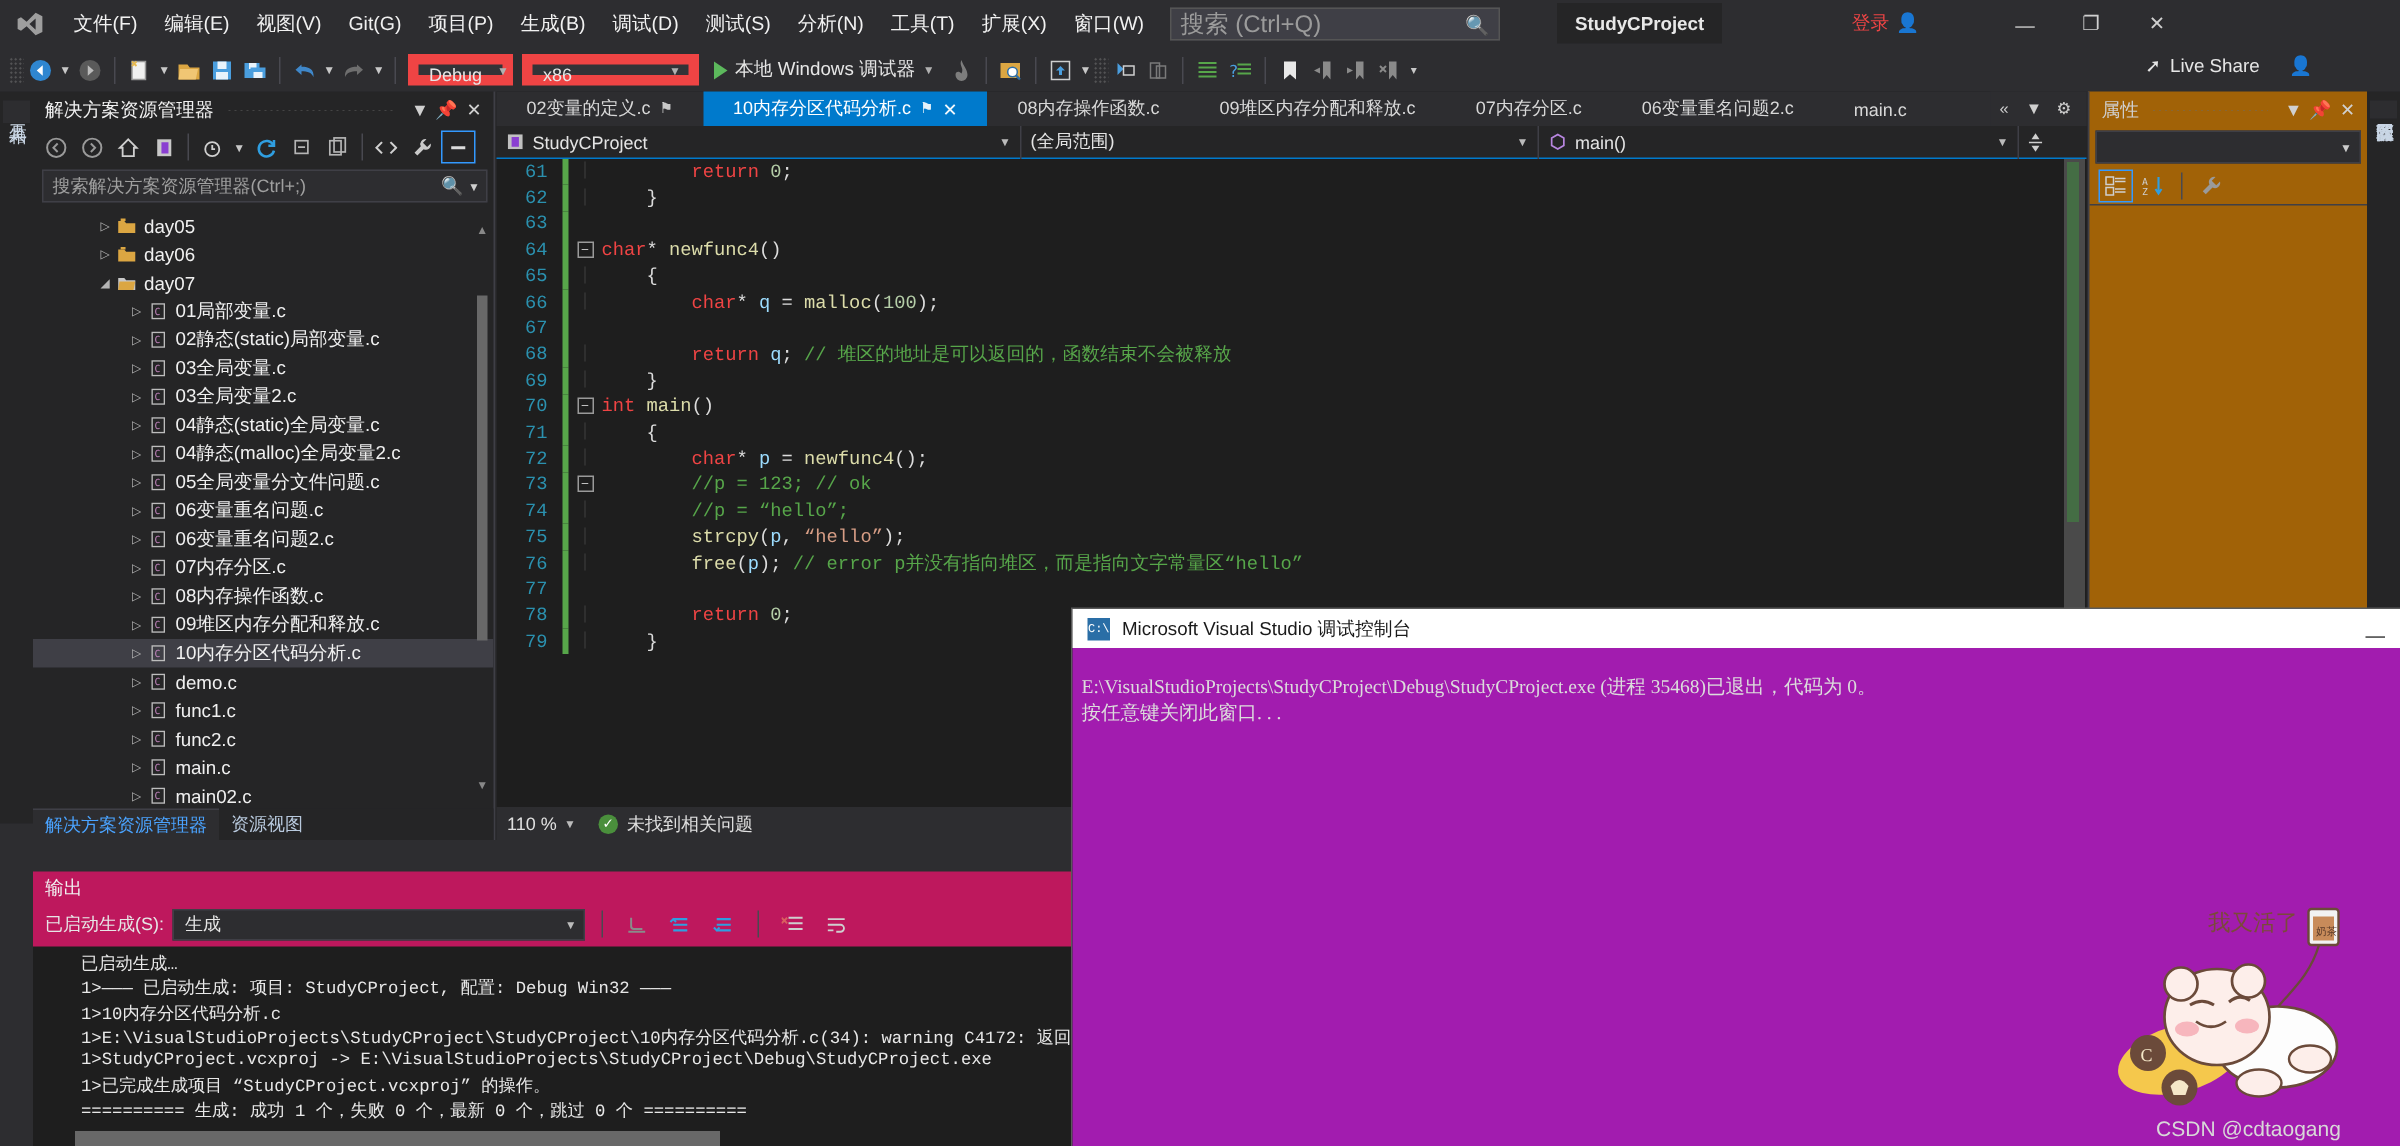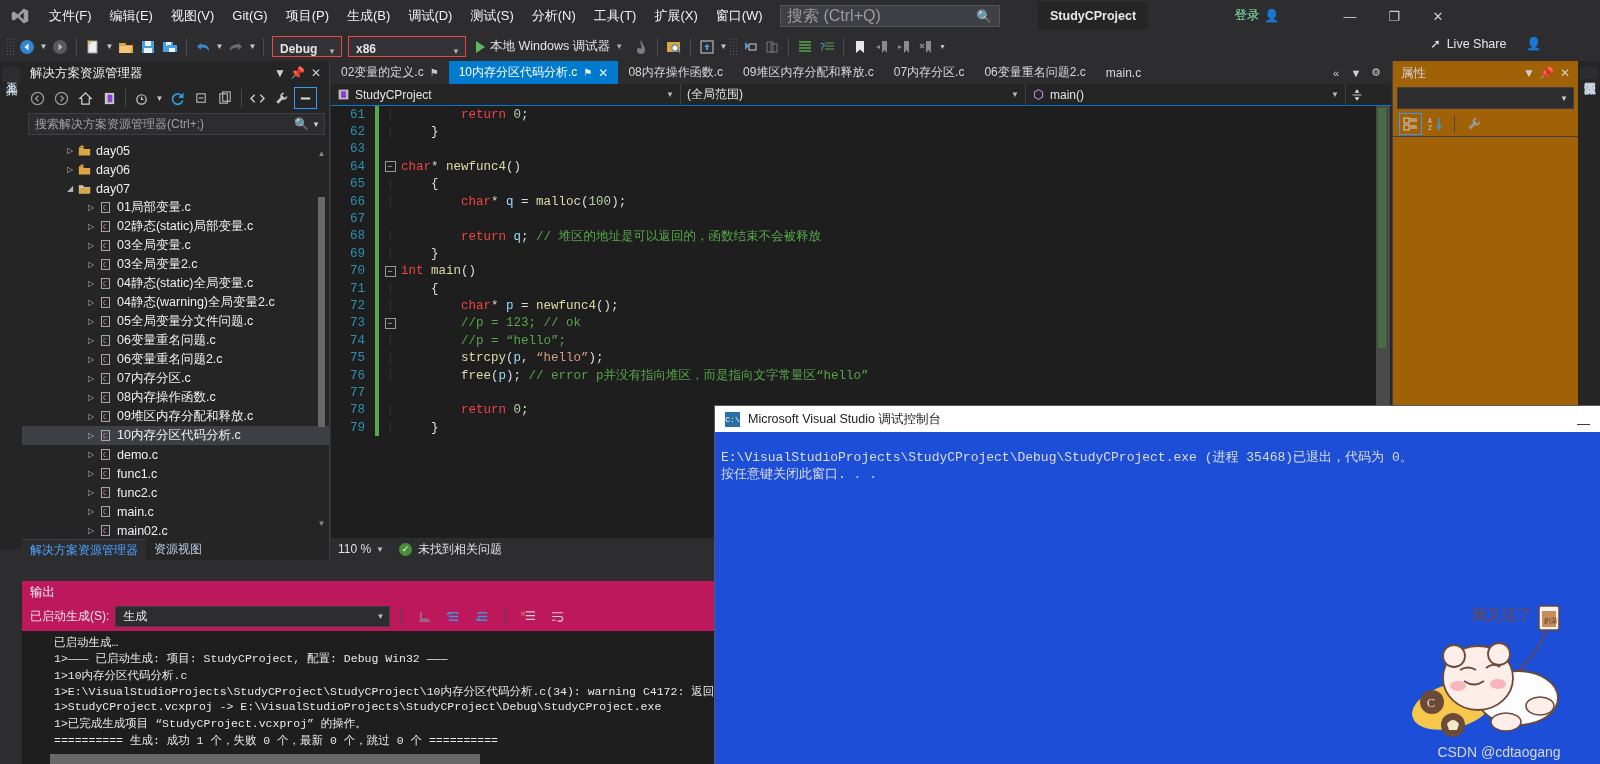--- a/index.html
+++ b/index.html
@@ -14,39 +14,39 @@
   .vs-logo svg { width:18px; height:18px; }
   .menu { display:flex; align-items:center; height:32px; }
   .menu-item { font-size:13px; color:#f1f1f1; padding:0 9px; height:32px; line-height:32px;
       white-space:nowrap; cursor:default; }
   .searchbox { position:absolute; left:780px; top:5px; width:220px; height:22px;
       background:#3f3f46; border:1px solid #555; display:flex; align-items:center; }
   .searchbox span.ph { font-size:16px; color:#9b9b9b; padding-left:6px; }
   .searchbox .sicon { position:absolute; right:6px; top:3px; color:#c5c5c5; font-size:13px; }
   .proj-chip { position:absolute; left:1038px; top:2px; height:27px; background:#252526;
       display:flex; align-items:center; padding:0 12px; font-size:12.5px; font-weight:bold; color:#e8e8e8; }
-  .login { position:absolute; right:180px; top:7px; font-size:12.5px; color:#86efac; display:flex; gap:5px; align-items:center;}
+  .login { position:absolute; right:180px; top:7px; font-size:12.5px; color:#ef4444; display:flex; gap:5px; align-items:flex-start;}
   .wbtns { position:absolute; right:0; top:0; display:flex; height:32px; }
   .wbtn { width:44px; height:32px; display:flex; align-items:center; justify-content:center;
       color:#d0d0d0; font-size:13px; }
 
   
   .toolbar { position:absolute; left:0; top:32px; width:1600px; height:29px; background:#2d2d30;
       display:flex; align-items:center; padding-left:6px; font-size:12px; }
   .tb-grip { width:10px; height:18px; opacity:.45;
       background-image:radial-gradient(#888 35%, transparent 36%); background-size:3px 3px; }
   .tb-ico { width:22px; height:22px; display:flex; align-items:center; justify-content:center;
       color:#c8c8c8; font-size:13px; }
   .tb-ico svg { width:16px; height:16px; }
   .tb-caret { width:11px; height:22px; display:flex; align-items:center; justify-content:center;
       color:#c8c8c8; font-size:8px; }
   .tb-sep { width:1px; height:18px; background:#494950; margin:0 5px; }
-  .combo { height:21px; border:1px solid #ef4444; background:#333337; display:flex;
-      align-items:flex-end; justify-content:space-between; padding:0 5px 0 7px; font-size:12px;
-      color:#e6e6e6; margin:0 3px;font-weight:bold; }
+  .combo { height:21px; border:7px solid #ef4444; background:#333337; display:flex;
+      align-items:flex-start; justify-content:space-between; padding:0 5px 0 7px; font-size:12px;
+      color:#e6e6e6; margin:0 3px; }
   .combo .cv { white-space:nowrap; }
   .combo .cc { font-size:8px; color:#b0b0b0; margin-left:10px; }
   .runbtn { display:flex; align-items:center; gap:5px; padding:0 7px; height:22px; font-size:12.5px;
       color:#e6e6e6; }
   .tri { width:0;height:0;border-left:9px solid #5cb85c;border-top:6px solid transparent;border-bottom:6px solid transparent;}
   .liveshare { position:absolute; right:58px; top:4px; display:flex; align-items:center; gap:6px;
       font-size:12.5px; color:#e6e6e6; }
 
   
   .leftrail { position:absolute; left:0; top:61px; width:22px; height:488px; background:#252526; }
@@ -82,21 +82,21 @@
   .se-scroll .up, .se-scroll .dn { height:13px; color:#888; font-size:8px; text-align:center; }
   .se-scroll .thumb { position:absolute; top:48px; left:2px; width:7px; height:230px; background:#686868; }
   .se-tabs { position:absolute; left:0; bottom:0; height:21px; width:100%; display:flex;
       font-size:12px; background:#252526; }
   .se-tab { padding:0 8px; height:21px; line-height:21px; color:#b8c9dd; }
   .se-tab.active { background:#2d2d30; color:#4aa3ff; border-top:1px solid #3f3f46; }
 
   
   .editor { position:absolute; left:331px; top:61px; width:1060px; height:499px; background:#1e1e1e; }
   .tabstrip { height:23px; background:#2d2d30; display:flex; align-items:flex-end; position:relative; }
-  .etab { height:23px; display:flex; align-items:center; padding:0 10px; font-size:12px;
+  .etab { height:23px; display:flex; align-items:center; padding:0 20px; font-size:12px;
       color:#d8d8d8; white-space:nowrap; gap:6px; }
   .etab.active { background:#007acc; color:#fff; }
   .etab .pin { font-size:10px; opacity:.9; }
   .etab .x { font-size:12px; opacity:.95; }
   .tabstrip-right { position:absolute; right:0; top:0; height:23px; display:flex; align-items:center;
       gap:2px; padding-right:6px; background:#2d2d30; }
   .tsr-ico { width:18px; text-align:center; color:#cfcfcf; font-size:11px; }
   .navbar { height:22px; background:#252526; display:flex; align-items:center;
       border-bottom:1px solid #007acc; }
   .nav-combo { height:22px; display:flex; align-items:center; justify-content:space-between;
@@ -169,22 +169,22 @@
   .out-hbar .t { position:absolute; left:0; top:0; width:430px; height:10px; background:#686868; }
 
   
   .console { position:absolute; left:715px; top:406px; width:885px; height:358px;
       background:#0c0c0c; box-shadow:0 0 0 1px #5a5a5a; }
   .con-title { height:26px; background:#fff; display:flex; align-items:center; padding-left:10px; gap:8px; }
   .con-title .t { font-size:12.5px; color:#1a1a1a; }
   .con-ic { width:15px; height:15px; background:#2a6ea6; color:#fff; font-size:8px;
       display:flex; align-items:center; justify-content:center; font-family:"Liberation Mono",monospace; }
   .con-min { position:absolute; right:10px; top:10px; color:#222; font-size:13px; }
-  .con-body { position:absolute; left:0; top:26px; right:0; bottom:0; background:#1d4ed8;
-      font-family:Liberation Mono, monospace; font-size:13px; color:#dcdcdc;
+  .con-body { position:absolute; left:0; top:26px; right:0; bottom:0; background:#a21caf;
+      font-family:Liberation Serif, serif; font-size:13px; color:#dcdcdc;
       padding:18px 0 0 6px; line-height:1.28; }
 
   
   .wm { position:absolute; left:1398px; top:598px; width:202px; height:166px; }
   .wm-text { position:absolute; left:0; bottom:4px; width:202px; text-align:center;
       font-size:14px; color:#d8d8d8; }
 </style>
 </head>
 <body>
 
@@ -554,21 +554,21 @@
           <span class="tlabel">04静态(static)全局变量.c</span>
         </div>
         <div class="trow" style="padding-left: 63px;">
           <span class="arrow">▷</span>
           <span class="ticon">
             <svg viewBox="0 0 16 16">
               <rect x="3" y="2" width="10" height="12" fill="none" stroke="#bdbdbd" stroke-width="1.1"></rect>
               <text x="5" y="11" font-size="8" fill="#c586c0" font-family="monospace">C</text>
             </svg>
           </span>
-          <span class="tlabel">04静态(warning)全局变量2.c</span>
+          <span class="tlabel">04静态(malloc)全局变量2.c</span>
         </div>
         <div class="trow" style="padding-left: 63px;">
           <span class="arrow">▷</span>
           <span class="ticon">
             <svg viewBox="0 0 16 16">
               <rect x="3" y="2" width="10" height="12" fill="none" stroke="#bdbdbd" stroke-width="1.1"></rect>
               <text x="5" y="11" font-size="8" fill="#c586c0" font-family="monospace">C</text>
             </svg>
           </span>
           <span class="tlabel">05全局变量分文件问题.c</span>

